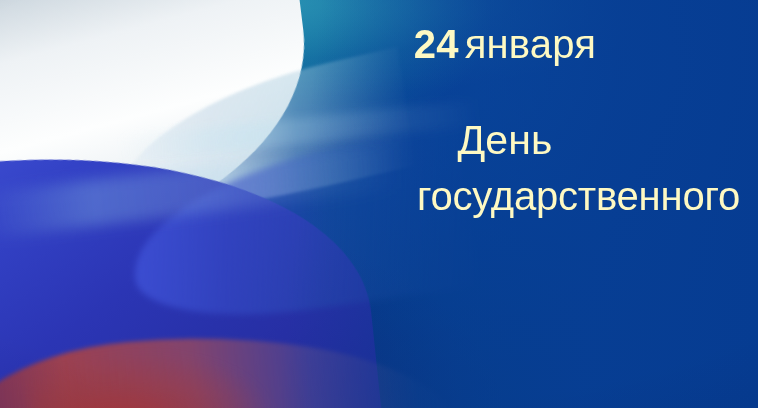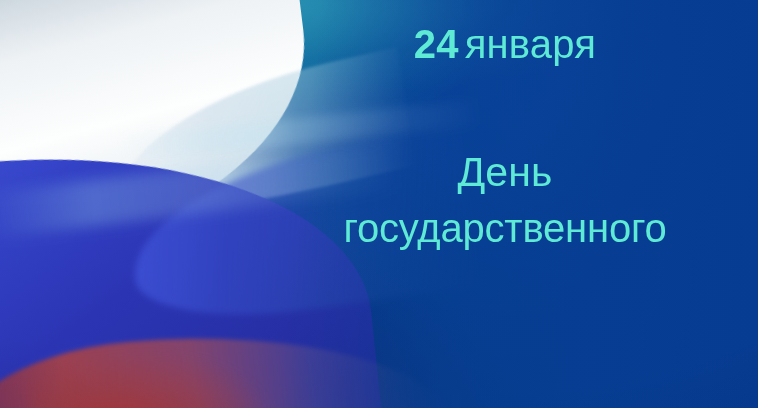--- a/index.html
+++ b/index.html
@@ -158,21 +158,21 @@
   }
 
   
   .text-col {
     position: absolute;
     right: 18px;
     top: 0;
     width: 470px;
     height: 100%;
     text-align: center;
-    color: #5eead4;
+    color: #fef9c3;
   }
 
   .date-line {
     position: absolute;
     top: 20px;
     left: 0;
     width: 100%;
     font-size: 40px;
     line-height: 48px;
     letter-spacing: 0.2px;
@@ -181,34 +181,35 @@
   .date-day {
     font-weight: 700;
   }
   .date-month {
     font-weight: 400;
     margin-left: 6px;
   }
 
   .title-block {
     position: absolute;
-    top: 144px;
+    top: 112px;
     left: 0;
     width: 100%;
   }
   .title-line {
     font-weight: 400;
     font-size: 41px;
     line-height: 56px;
     letter-spacing: 0.1px;
     white-space: nowrap;
   }
   .title-line.wide {
     font-size: 40px;
     letter-spacing: -0.2px;
+    text-align: right;
   }
 </style>
 </head>
 <body>
 
 <div id="banner">
 
   <div class="layer bg-base"></div>
   <div class="layer bg-teal"></div>
   <div class="layer bg-cyan-sheen"></div>

